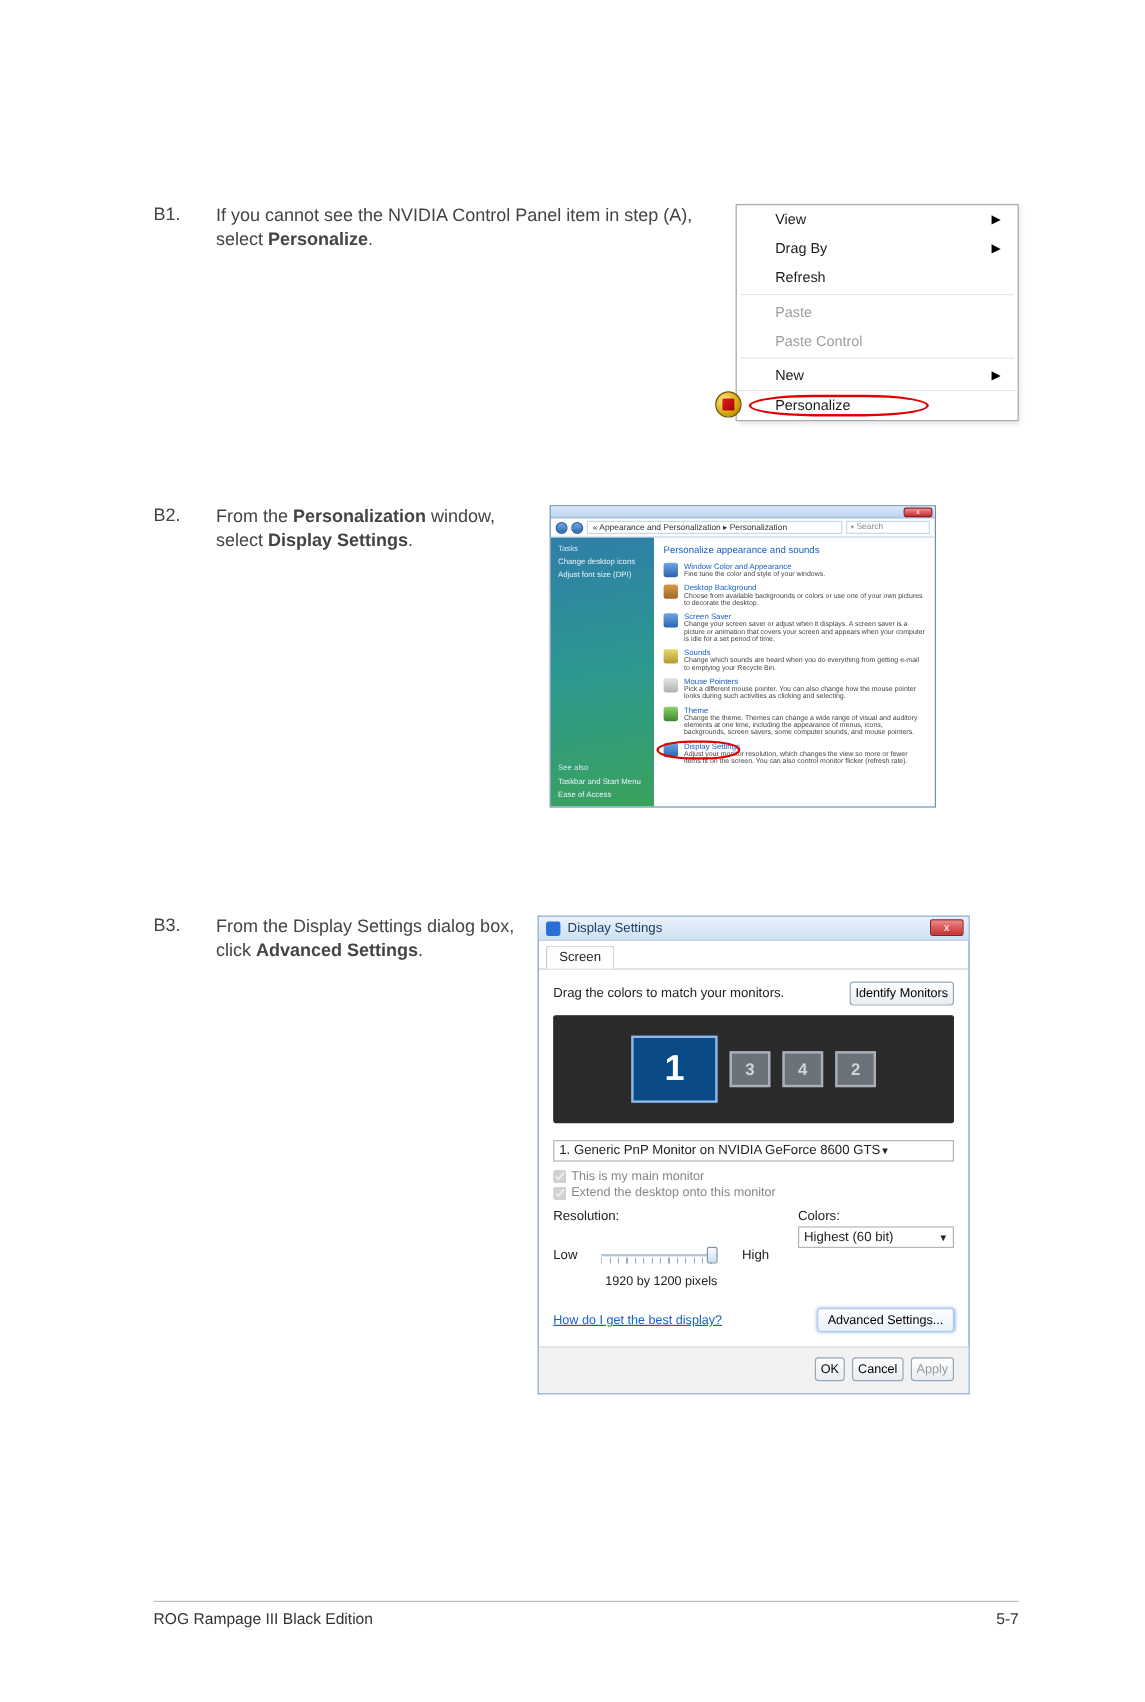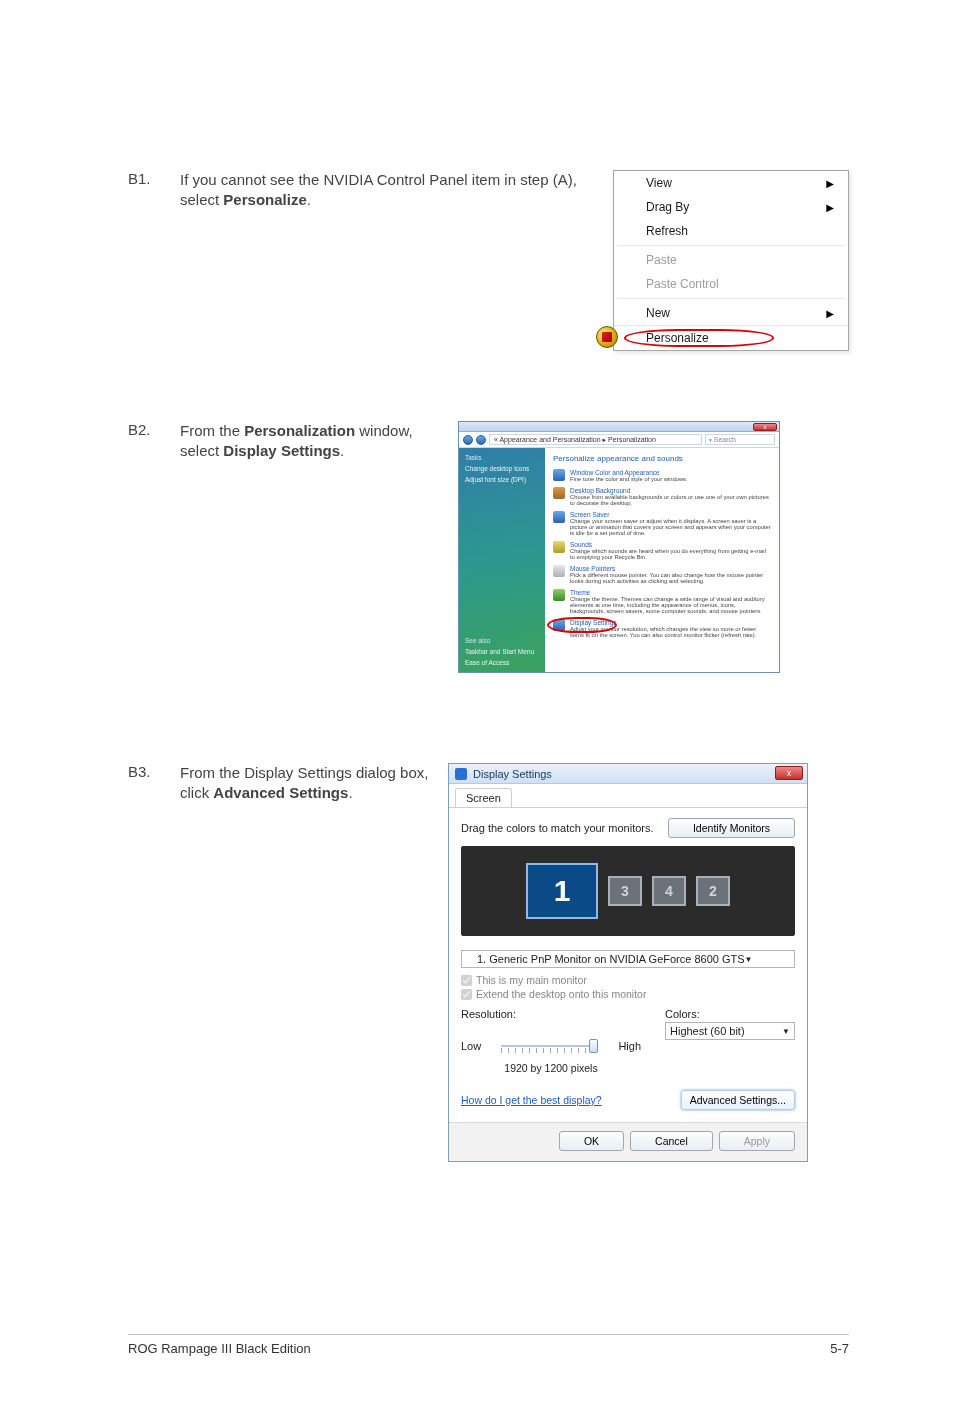--- a/index.html
+++ b/index.html
@@ -111,34 +111,34 @@
   .ds-title .xb{position:absolute;right:4px;top:2px;width:28px;height:14px;
     background:linear-gradient(#f08a8a,#c43030);border-radius:2px;border:1px solid #8a1f1f;
     color:#fff;font-size:9px;text-align:center;line-height:12px;}
   .ds-tabrow { border-bottom:1px solid #cfcfcf; padding:4px 6px 0; }
   .ds-tab { display:inline-block; padding:3px 10px; border:1px solid #cfcfcf;
     border-bottom:none; background:#fff; border-radius:3px 3px 0 0; font-size:11px;}
   .ds-body { padding: 10px 12px 12px; }
   .ds-row1 { display:flex; justify-content:space-between; align-items:center; margin-bottom:8px;}
   .ds-btn {
     border:1px solid #9aa8b6; background:linear-gradient(#fdfdfd,#e8eef4);
-    padding:3px 24px; border-radius:3px; font-size:10.5px; cursor:pointer;
+    padding:3px 4px; border-radius:3px; font-size:10.5px; cursor:pointer;
   }
   .ds-arena {
     height:90px; background:#2b2b2b; border:1px solid #2b2b2b; border-radius:2px;
     display:flex; align-items:center; justify-content:center; gap:10px; margin-bottom:14px;
   }
   .ds-mon {
     background:#0a4a87; color:#fff; border:2px solid #8fb9e6;
     display:flex;align-items:center;justify-content:center;
     font-weight:700;
   }
   .ds-mon.main{width:72px;height:56px;font-size:30px;}
   .ds-mon.g{background:#6c727a;border-color:#a9b0ba;width:34px;height:30px;font-size:14px;color:#cfd4da;}
-  .ds-sel { width:100%; border:1px solid #b5b5b5; padding:2px 15px; font-size:11px;
+  .ds-sel { width:100%; border:1px solid #b5b5b5; padding:2px 4px; font-size:11px;
     display:flex;align-items:center;margin-bottom:6px;}
   .ds-sel .cv{font-size:8px;}
   .ds-chk { color:#878787; font-size:10.5px; display:flex;align-items:center;gap:4px;margin:2px 0;}
   .ds-chk input{width:11px;height:11px;}
   .ds-2col{display:flex;gap:24px;margin-top:8px;}
   .ds-col{flex:1;}
   .ds-slider{display:flex;align-items:center;gap:20px;margin-top:20px;}
   .ds-slider .track{flex:1;height:2px;background:#b7c7da;position:relative;}
   .ds-slider .ticks{position:absolute;left:0;right:0;bottom:-6px;height:5px;
     background:repeating-linear-gradient(90deg,#9ab 0 1px,transparent 1px 7px);}

